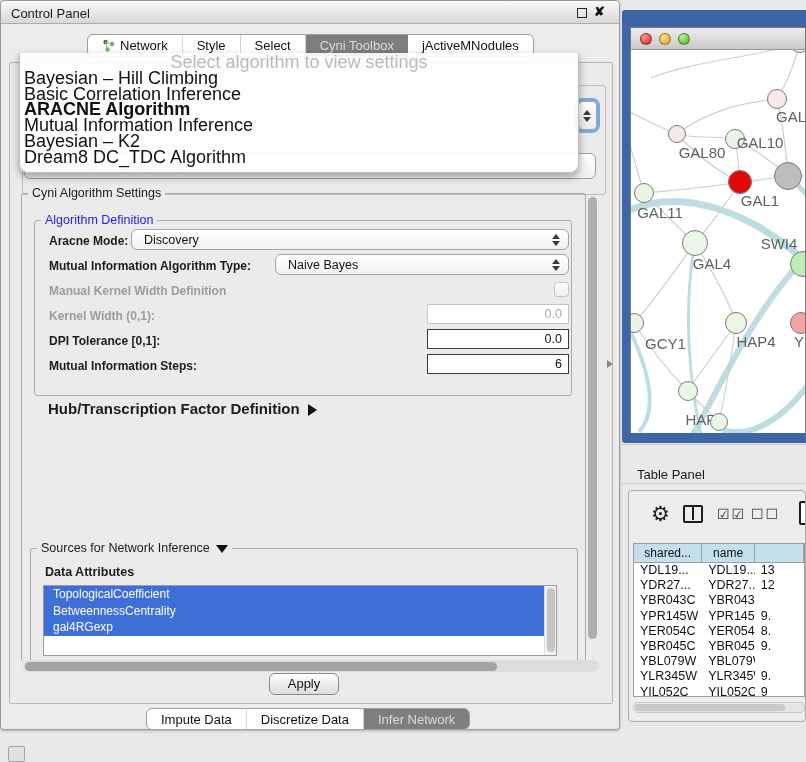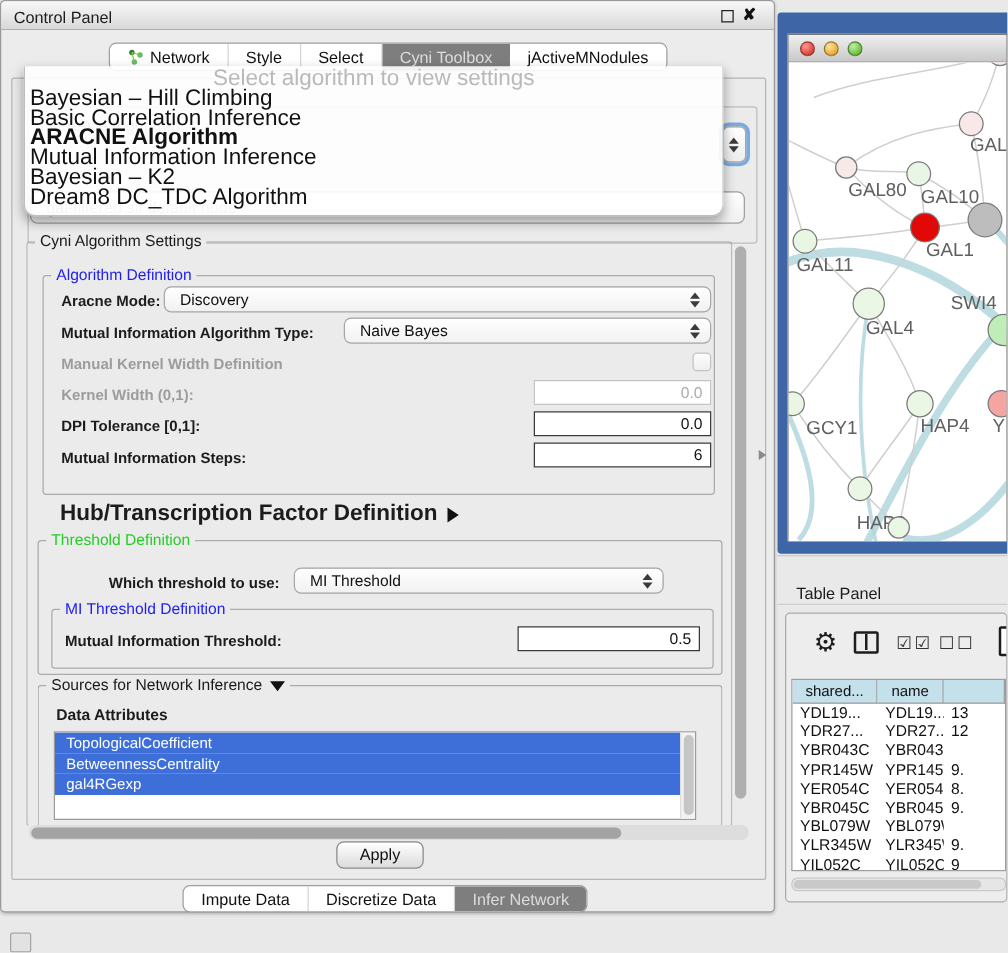--- a/index.html
+++ b/index.html
@@ -188,39 +188,24 @@
       <div class="flabel dis" style="left:14px; top:88px;">Kernel Width (0,1):</div>
       <div class="tf dis" style="left:392px; top:83px; width:142px; height:20px;">0.0</div>
 
       <div class="flabel" style="left:14px; top:113px;">DPI Tolerance [0,1]:</div>
       <div class="tf dark" style="left:392px; top:108px; width:142px; height:20px;">0.0</div>
 
       <div class="flabel" style="left:14px; top:138px;">Mutual Information Steps:</div>
       <div class="tf dark" style="left:392px; top:133px; width:142px; height:20px;">6</div>
     </div>
 
-    <div class="flabel" style="left:26px; top:206px; font-size:18px;">
+    <div class="flabel" style="left:26px; top:206px; font-size:15px;">
       <span>Hub/Transcription Factor Definition</span><span class="tri-right"></span>
     </div>
 
-    <div class="abs grp" style="left:8px; top:238px; width:548px; height:108px;">
-      <span class="legend green">Threshold Definition</span>
-
-      <div class="flabel" style="left:56px; top:26px;">Which threshold to use:</div>
-      <div class="combo" style="left:204px; top:21px; width:296px; height:21px;">
-        <span class="cval">MI Threshold</span>
-        <span class="spin"></span>
-      </div>
-
-      <div class="abs grp" style="left:10px; top:54px; width:530px; height:48px;">
-        <span class="legend blue" style="background:#EBEBEB;">MI Threshold Definition</span>
-        <div class="flabel" style="left:10px; top:18px;">Mutual Information Threshold:</div>
-        <div class="tf dark" style="left:372px; top:13px; width:146px; height:20px;">0.5</div>
-      </div>
-    </div>
 
     <div class="abs grp" style="left:8px; top:354px; width:548px; height:114px; border-bottom:none;">
       <span class="legend"><span>Sources for Network Inference</span><span class="tri-down"></span></span>
       <div class="flabel" style="left:14px; top:16px; font-size:12.5px;">Data Attributes</div>
     </div>
   </div>
 
   <div class="abs attr-list" id="attr-list">
     <div class="attr-sb">
         <div class="thumb"></div>
@@ -294,21 +279,21 @@
           <path d="M 57 341 C 67 352, 78 362, 88 372"></path>
           <path d="M 105 273 C 100 310, 94 345, 88 372"></path>
         </g>
       </svg>
     <div class="node" style="left: 169px; top: -7px; width: 20px; height: 20px; background: rgb(247, 231, 231);"></div>
         <div class="node" style="left: 146px; top: 49px; width: 20px; height: 20px; background: rgb(248, 232, 232);"></div>
         <div class="nlabel" style="left: 160px; top: 66px;">GAL</div>
         <div class="node" style="left: 46px; top: 84px; width: 18px; height: 18px; background: rgb(248, 233, 233);"></div>
         <div class="nlabel" style="left: 71px; top: 102px;">GAL80</div>
         <div class="node" style="left: 104px; top: 89px; width: 20px; height: 20px; background: rgb(233, 245, 229);"></div>
-        <div class="nlabel" style="left: 129px; top: 108px;">GAL10</div>
+        <div class="nlabel" style="left: 129px; top: 92px;">GAL10</div>
         <div class="node" style="left: 109px; top: 132px; width: 24px; height: 24px; background: rgb(226, 8, 8);"></div>
         <div class="nlabel" style="left: 129px; top: 150px;">GAL1</div>
         <div class="node" style="left: 157px; top: 126px; width: 28px; height: 28px; background: rgb(189, 189, 189);"></div>
         <div class="node" style="left: 13px; top: 143px; width: 20px; height: 20px; background: rgb(233, 246, 228);"></div>
         <div class="nlabel" style="left: 29px; top: 162px;">GAL11</div>
         <div class="node" style="left: 172px; top: 214px; width: 26px; height: 26px; background: rgb(191, 236, 183);"></div>
         <div class="nlabel" style="left: 148px; top: 193px;">SWI4</div>
         <div class="node" style="left: 64px; top: 193px; width: 26px; height: 26px; background: rgb(234, 247, 229);"></div>
         <div class="nlabel" style="left: 81px; top: 213px;">GAL4</div>
         <div class="node" style="left: 3px; top: 273px; width: 20px; height: 20px; background: rgb(233, 246, 228);"></div>

